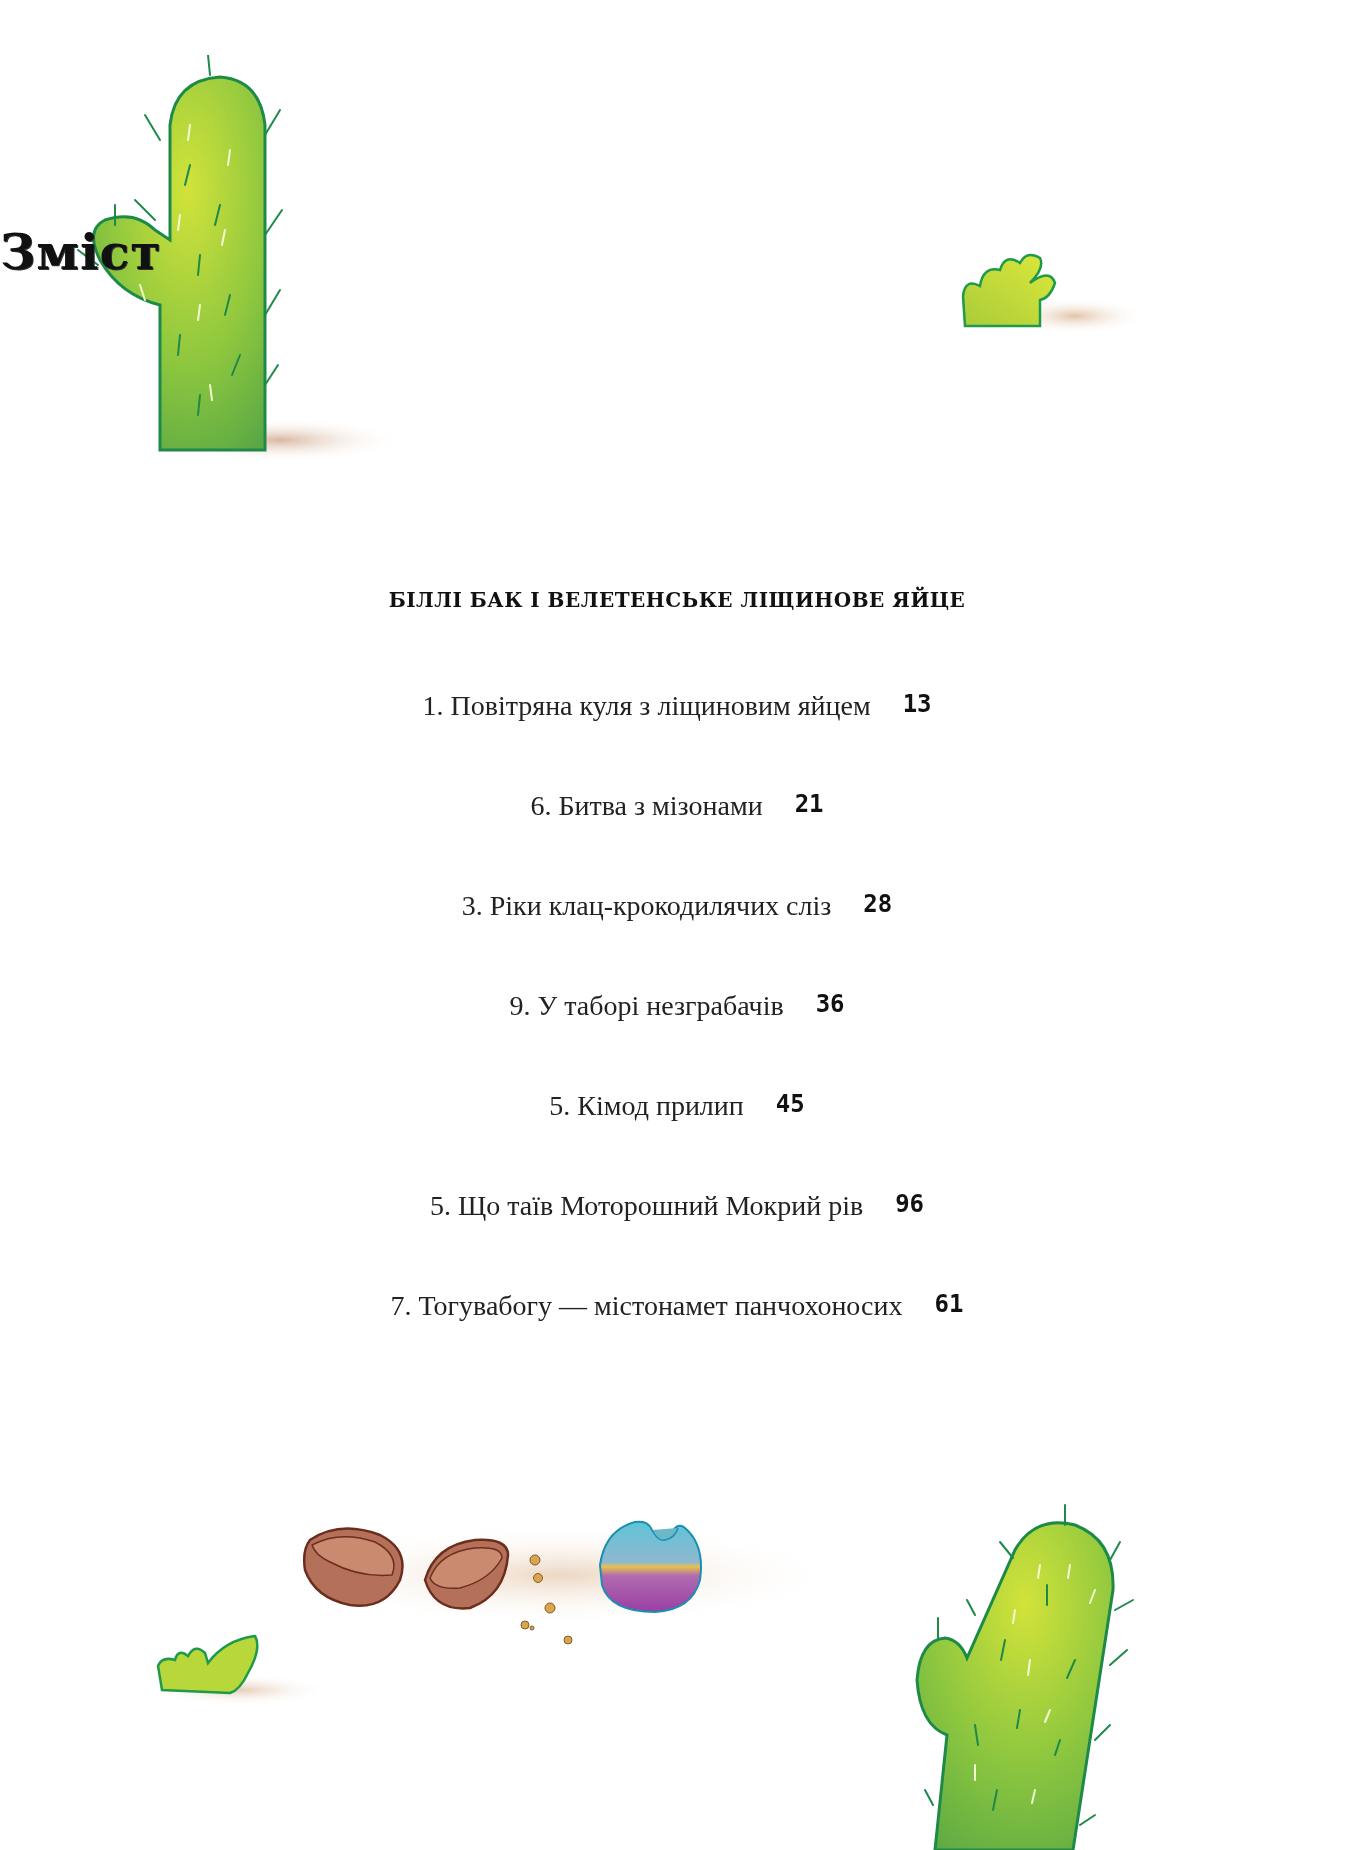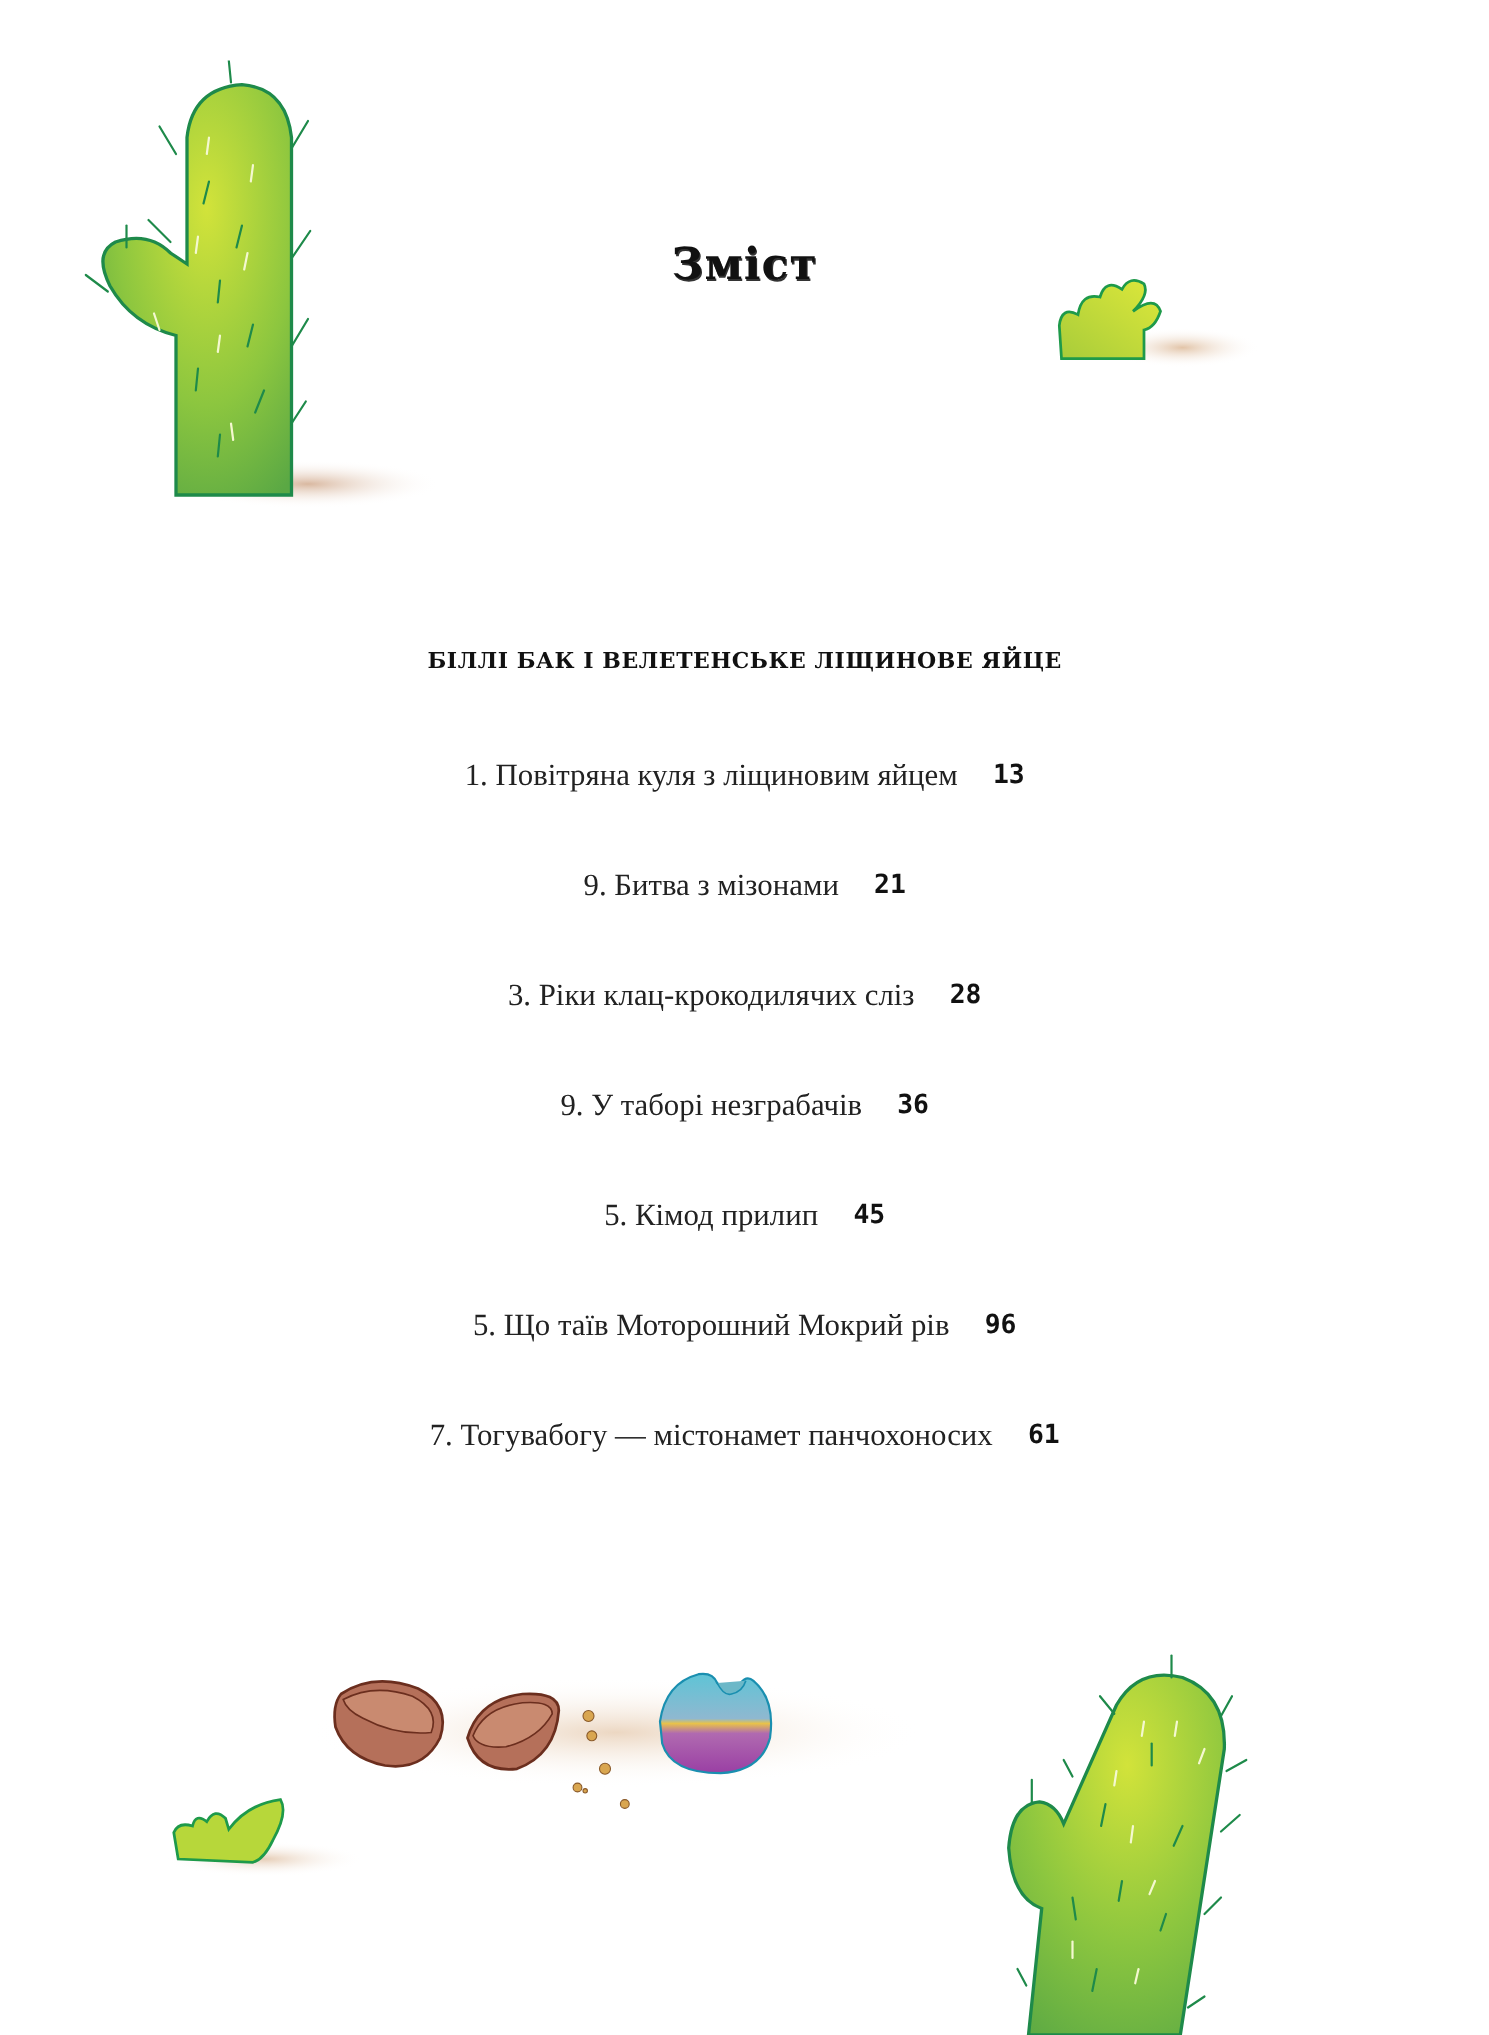--- a/index.html
+++ b/index.html
@@ -1,20 +1,20 @@
 <!DOCTYPE html>
 <html><head>
 <meta charset="utf-8">
 <style>
   html, body { margin: 0; padding: 0; background: #ffffff; }
   body { width: 1354px; height: 1850px; position: relative; overflow: hidden; }
   .page { position: absolute; inset: 0; background: #fff; }
   .title {
-    position: absolute; left: 0; right: 0; top: 190px; text-align: center;
-    font-family: "DejaVu Serif", serif; font-weight: bold; font-size: 40px;
+    position: absolute; left: 0; right: 0; top: 190px; 
+    font-family: "DejaVu Serif", serif; font-weight: bold; font-size: 49px;
     color: #111; letter-spacing: 1px;
     text-shadow: 1px 1px 0 #333;
   }
   .part-label {
     position: absolute; left: 0; right: 0; top: 518px; text-align: center;
     font-family: "DejaVu Serif", serif; font-weight: bold; font-size: 23px; color: #111;
   }
   .part-title {
     position: absolute; left: 0; right: 0; top: 588px; text-align: center;
     font-family: "DejaVu Serif", serif; font-weight: bold; font-size: 20px; color: #111;
@@ -103,21 +103,21 @@
   <h1 class="title">Зміст</h1>
 
   <div class="part-title">БІЛЛІ БАК І ВЕЛЕТЕНСЬКЕ ЛІЩИНОВЕ ЯЙЦЕ</div>
 
   <div class="toc">
     <div class="toc-item">
       <span class="label">1. Повітряна куля з ліщиновим яйцем</span>
       <span class="page-num">13</span>
     </div>
     <div class="toc-item">
-      <span class="label">9. Битва з мізонами</span>
+      <span class="label">6. Битва з мізонами</span>
       <span class="page-num">21</span>
     </div>
     <div class="toc-item">
       <span class="label">3. Ріки клац-крокодилячих сліз</span>
       <span class="page-num">28</span>
     </div>
     <div class="toc-item">
       <span class="label">9. У таборі незграбачів</span>
       <span class="page-num">36</span>
     </div>

